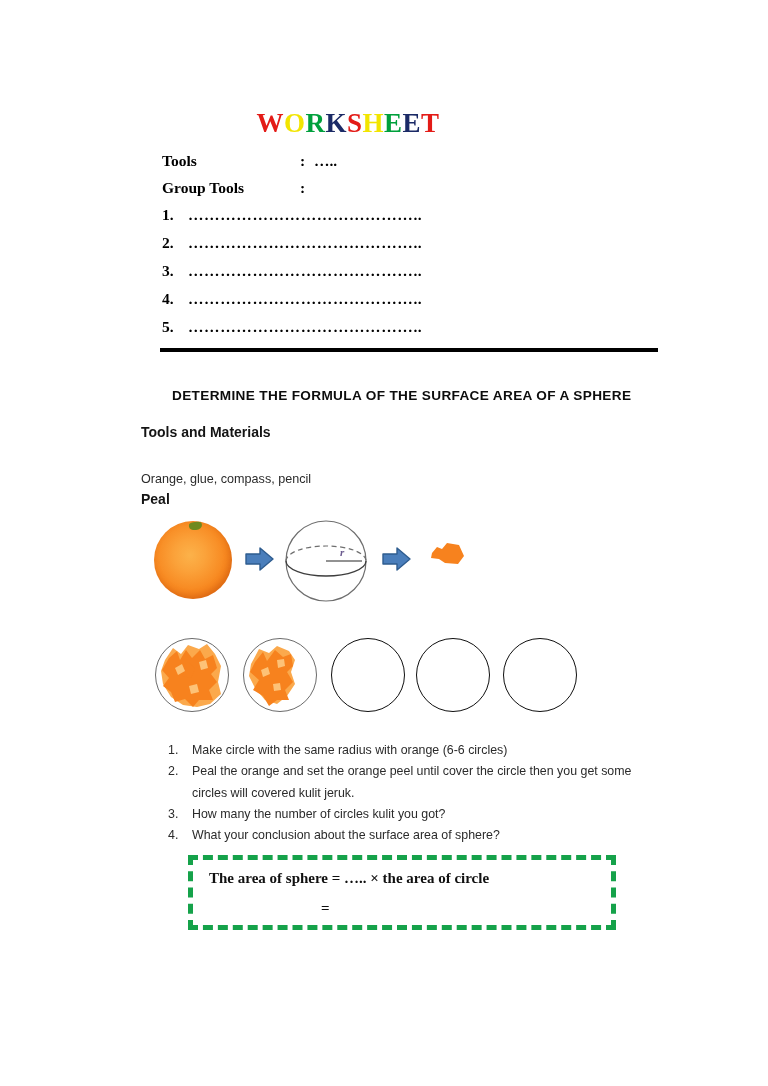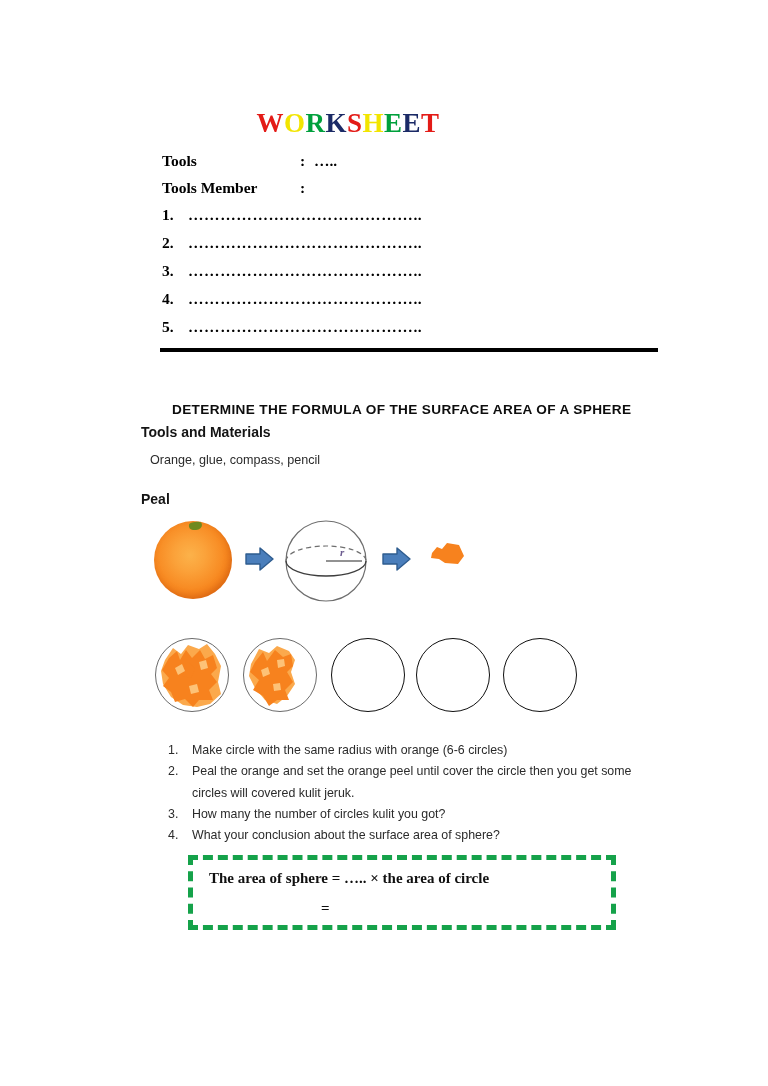--- a/index.html
+++ b/index.html
@@ -81,39 +81,38 @@
   
   #activity-heading {
     position: absolute;
     top: 388px;
     left: 172px;
     font-family: "Liberation Sans", sans-serif;
     font-weight: bold;
     font-size: 13.6px;
     letter-spacing: 0.35px;
     color: #0d0d0d;
-    margin-top: 14px;
   }
   .lbl-bold {
     position: absolute;
     left: 141px;
     font-family: "Liberation Sans", sans-serif;
     font-weight: bold;
     font-size: 14px;
     color: #141414;
   }
   .lbl-normal {
     position: absolute;
     left: 141px;
     font-family: "Liberation Sans", sans-serif;
     font-size: 12.6px;
     color: #2b2b2b;
   }
   #tools-label   { top: 424px; }
-  #tools-value   { top: 453px; margin-left: 9px; }
+  #tools-value   { top: 472px; }
   #steps-label   { top: 491px; }
 
   
   #figure-row-process {
     position: absolute;
     top: 516px;
     left: 150px;
     width: 340px;
     height: 92px;
   }
@@ -242,21 +241,21 @@
 
   <div id="worksheet-title"><span style="color: rgb(227, 27, 23);">W</span><span style="color: rgb(242, 229, 0);">O</span><span style="color: rgb(0, 160, 60);">R</span><span style="color: rgb(27, 42, 102);">K</span><span style="color: rgb(227, 27, 23);">S</span><span style="color: rgb(242, 229, 0);">H</span><span style="color: rgb(0, 160, 60);">E</span><span style="color: rgb(27, 42, 102);">E</span><span style="color: rgb(227, 27, 23);">T</span></div>
 
   <div class="form-block">
     <div class="form-row">
       <span class="form-label">Tools</span>
       <span class="form-colon">:</span>
       <span class="form-value"> …..</span>
     </div>
     <div class="form-row">
-      <span class="form-label">Tools Member</span>
+      <span class="form-label">Group Tools</span>
       <span class="form-colon">:</span>
     </div>
 
     <div class="member-row">
       <span class="member-num">1.</span>
       <span class="member-dots">……………………………………..</span>
     </div>
     <div class="member-row">
       <span class="member-num">2.</span>
       <span class="member-dots">……………………………………..</span>

